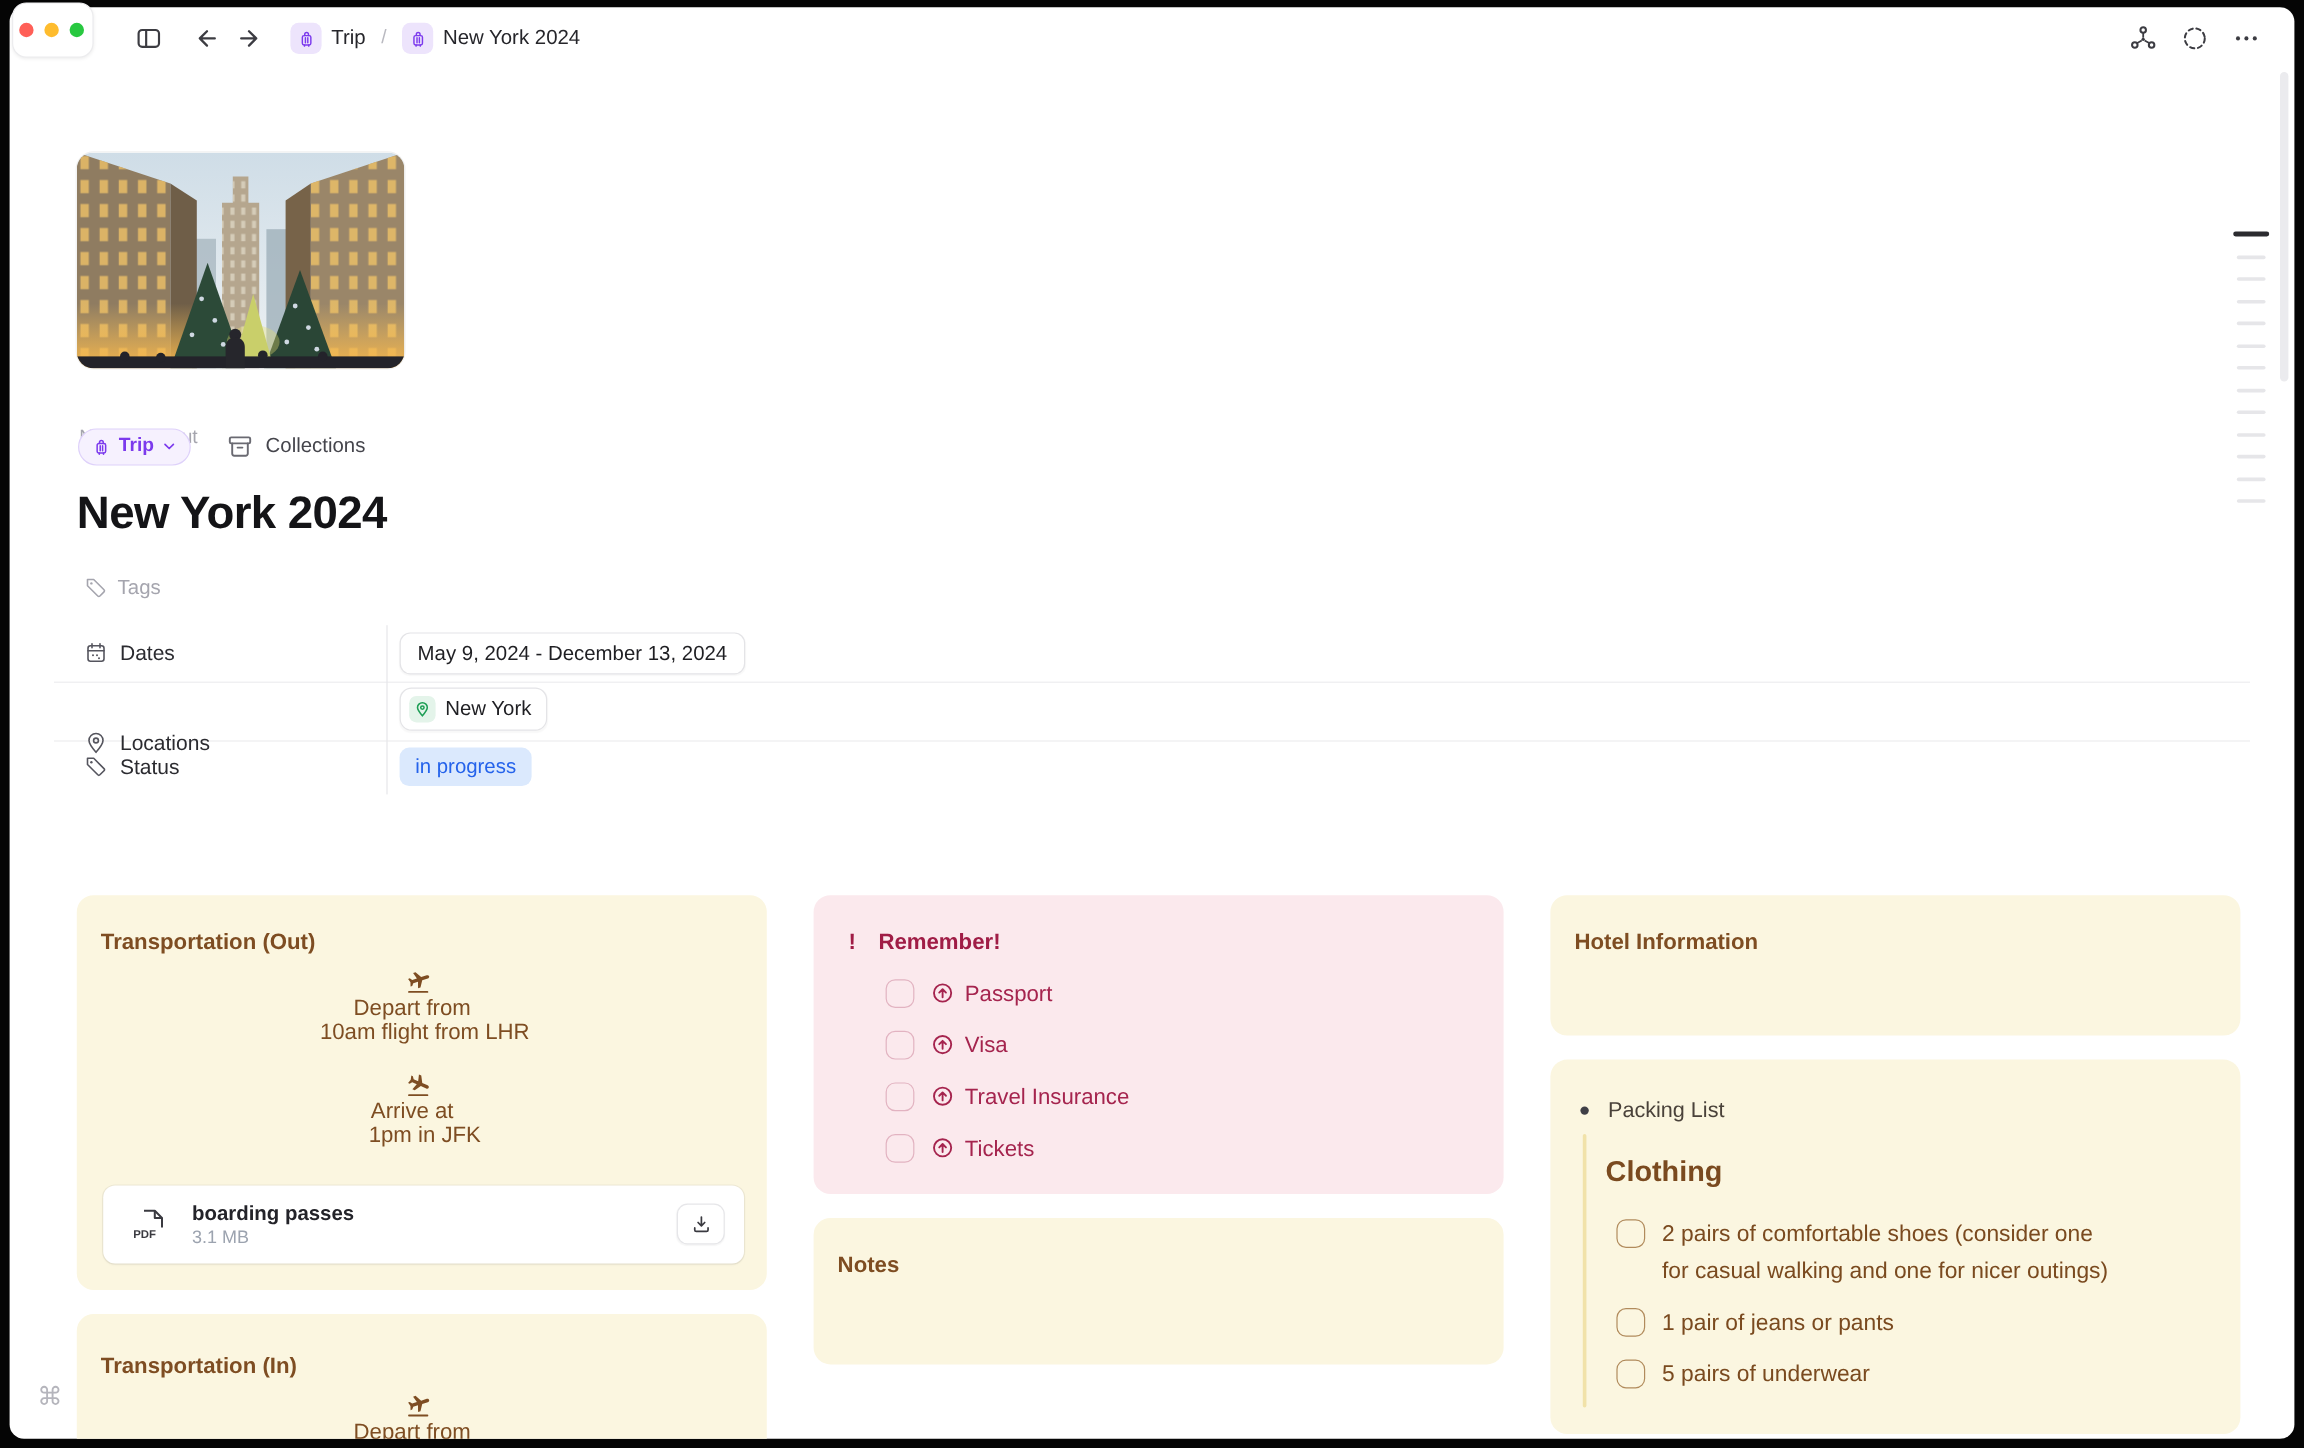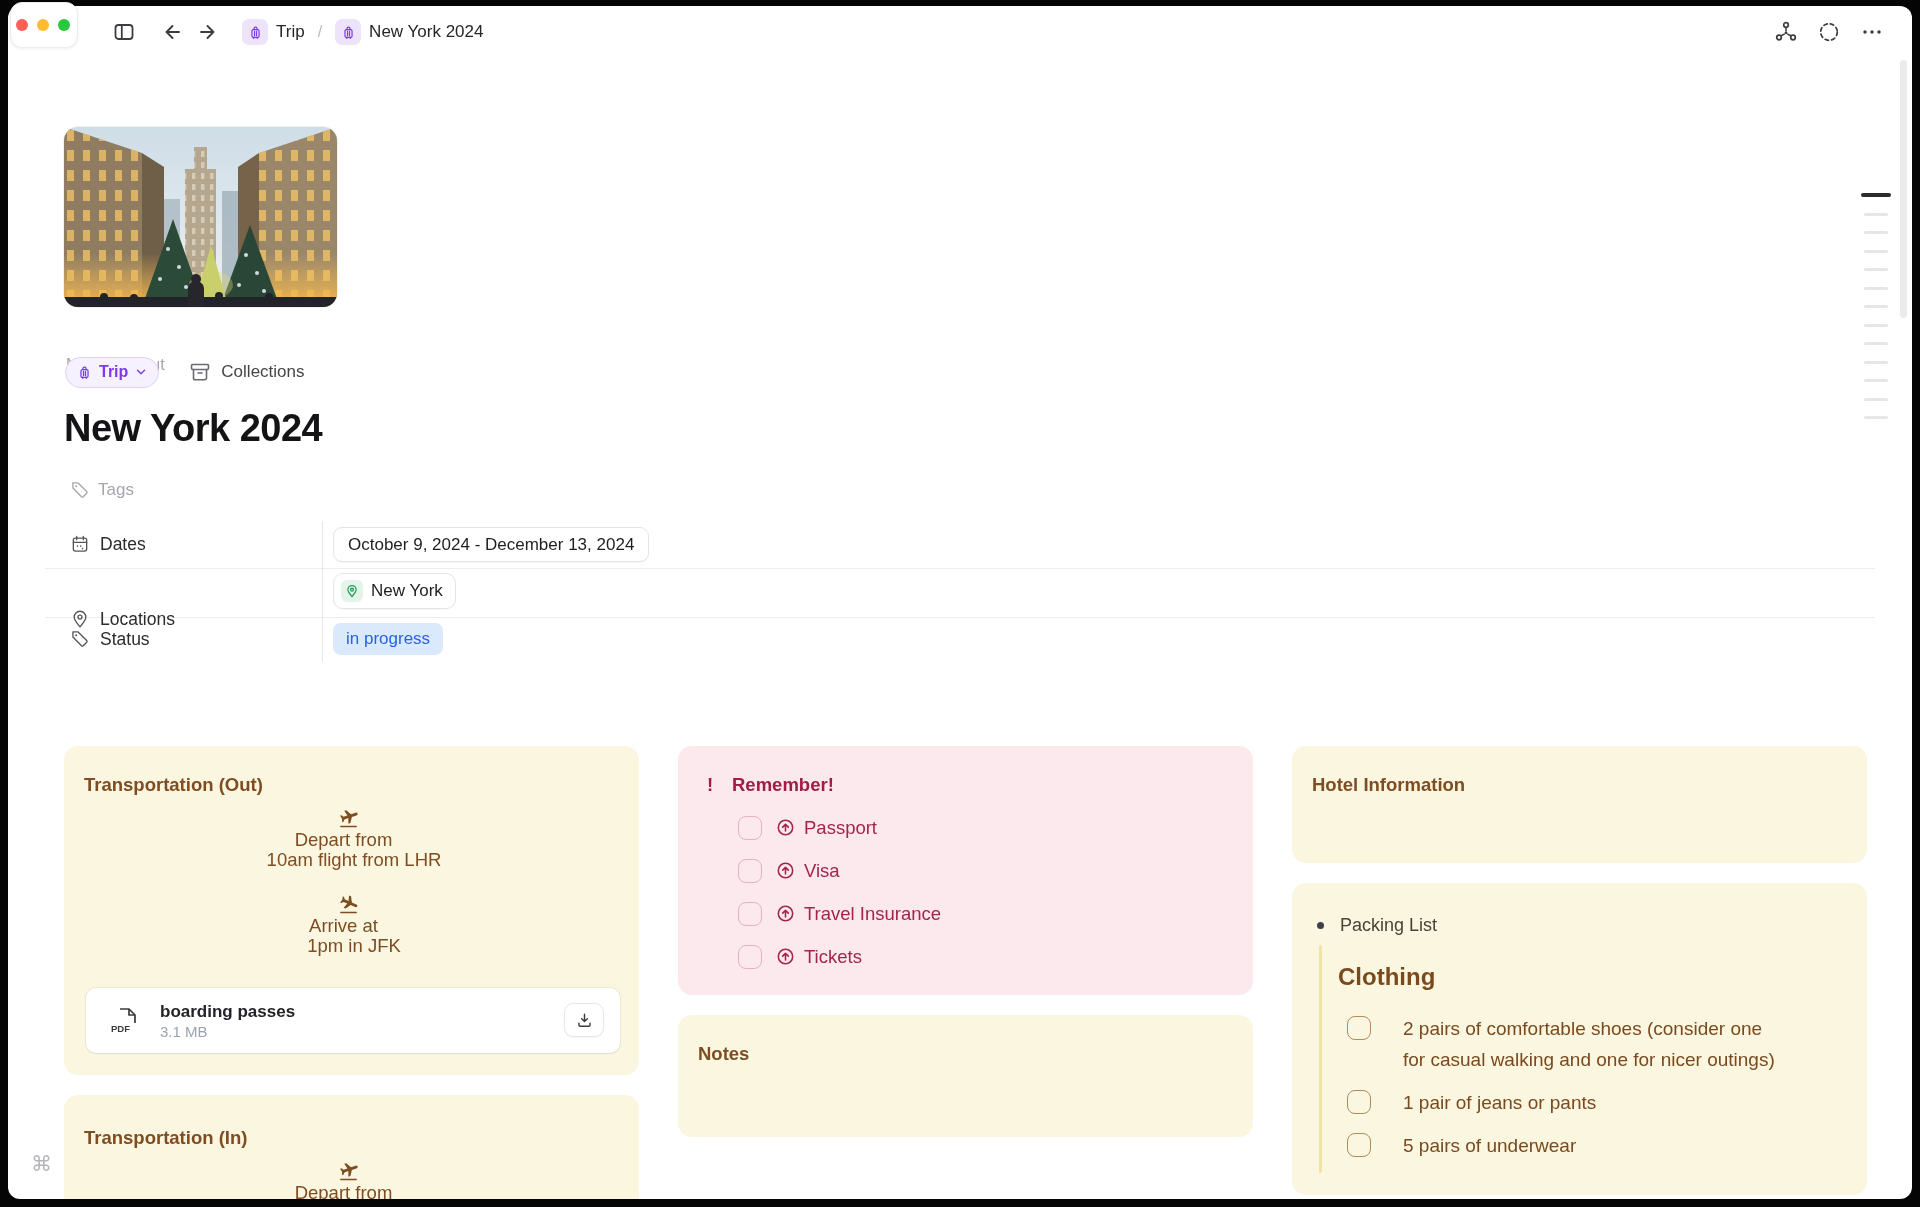--- a/index.html
+++ b/index.html
@@ -96,21 +96,21 @@
   .rem-row .ic { width:22px; margin:0 8px 0 12px; color:#A5244E; display:flex; justify-content:center; }
   .rem-row .txt { font-size:18.5px; color:#A5244E; }
 
   .pk-bullet-row { position:absolute; left:25px; top:32px; display:flex; align-items:center; gap:16px;
                    color:#4A423A; font-size:18px; }
   .bullet-dot { width:7px; height:7px; border-radius:50%; background:#3F3F46; }
   .quote-bar { position:absolute; left:27px; top:62px; bottom:22px; width:3px;
                background:#F1E2A9; border-radius:2px; }
   .pk-heading { position:absolute; left:46px; top:80px; font-size:24px; font-weight:700; color:#7A4A1F; }
   .pk-items { position:absolute; left:55px; top:130px; }
-  .pk-item { display:flex; gap:32px; margin-bottom:12px; }
+  .pk-item { display:flex; gap:14px; margin-bottom:12px; }
   .cbx.brownb { border:1.5px solid #B18B5C; margin-top:3px; }
   .pk-item .txt { width:372px; font-size:19px; line-height:31px; color:#7A4A1F; }
 
   .t-in .card-title { top:32px; }
   .t-in .rows { top:64px; }
 
   
   .minimap { position:absolute; left:1853px; top:187px; width:30px; }
   .mm { height:3px; border-radius:2px; background:#E6E6E9; margin:0 3px 15.5px 3px; }
   .mm.active { background:#2b2b2f; margin:0 0 15.5px 0; height:4px; }
@@ -300,21 +300,21 @@
           <rect x="4" y="5" width="16" height="15.5" rx="2.5" fill="none" stroke="currentColor" stroke-width="1.6"></rect>
           <path d="M8 3v4M16 3v4M4 10h16" stroke="currentColor" stroke-width="1.6" stroke-linecap="round"></path>
           <circle cx="9" cy="14.5" r="1" fill="currentColor"></circle>
             <circle cx="13" cy="14.5" r="1" fill="currentColor"></circle>
             <circle cx="15" cy="17.5" r="1" fill="currentColor"></circle>
         </svg>
       </span>
       <span>Dates</span>
     </div>
     <div class="pill dates">
-      <span>October 9, 2024 - December 13, 2024</span>
+      <span>May 9, 2024 - December 13, 2024</span>
     </div>
 
     <div class="prop-label" style="top:571px; height:28px;margin-top:28px;">
       <span class="ic">
         <svg width="20" height="20" viewBox="0 0 24 24">
           <path d="M12 21.5c4.5-5.2 7-8.6 7-11.8A7 7 0 0 0 5 9.7c0 3.2 2.5 6.6 7 11.8z" fill="none" stroke="currentColor" stroke-width="1.6" stroke-linejoin="round"></path>
           <circle cx="12" cy="9.7" r="2.4" fill="none" stroke="currentColor" stroke-width="1.6"></circle>
         </svg>
       </span>
       <span>Locations</span>

